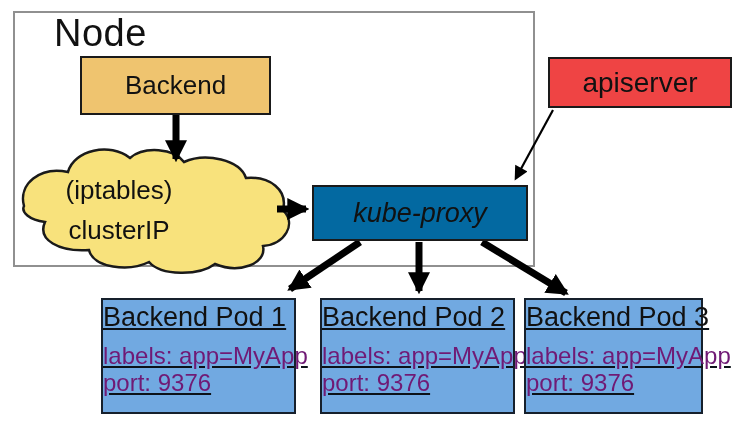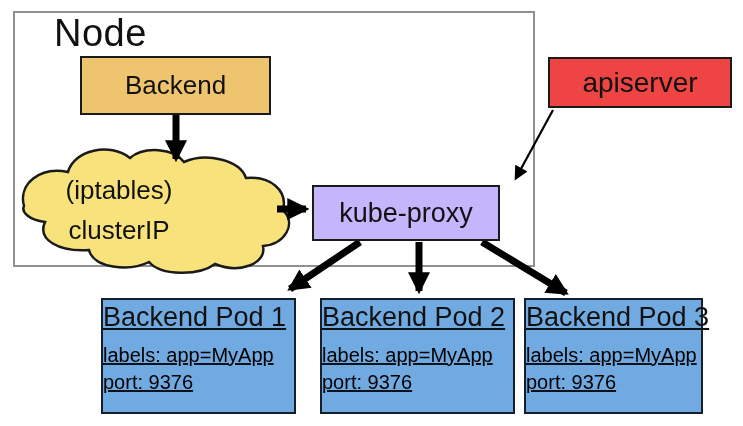--- a/index.html
+++ b/index.html
@@ -49,23 +49,24 @@
     font-size: 26px;
   }
   .apiserver-box {
     left: 548px; top: 57px;
     width: 184px; height: 51px;
     background: #ef4444;
     font-size: 28px;
   }
   .kubeproxy-box {
     left: 312px; top: 185px;
-    width: 188px; height: 56px;
-    background: #c4b5fd;
+    width: 216px; height: 56px;
+    background: #0369a1;
     font-size: 27px;
+    font-style: italic;
   }
 
   .cloud-text {
     left: 28px; top: 170px;
     width: 182px;
     text-align: center;
     font-size: 26px;
     line-height: 40px;
     color: #111111;
   }
@@ -83,23 +84,23 @@
   .pod-1 { left: 101px; }
   .pod-2 { left: 320px; }
   .pod-3 { left: 524px; width: 179px; }
   .pod-title {
     font-size: 27px;
     color: #111111;
     white-space: nowrap;
     margin-bottom: 9px;
   }
   .pod-line {
-    font-size: 20px;
+    font-size: 24px;
     line-height: 27px;
-    color: #000000;
+    color: #701a75;
     white-space: nowrap;
   }
 </style>
 </head>
 <body>
 
 <div class="canvas">
 
   <div class="abs node-box"></div>
 

